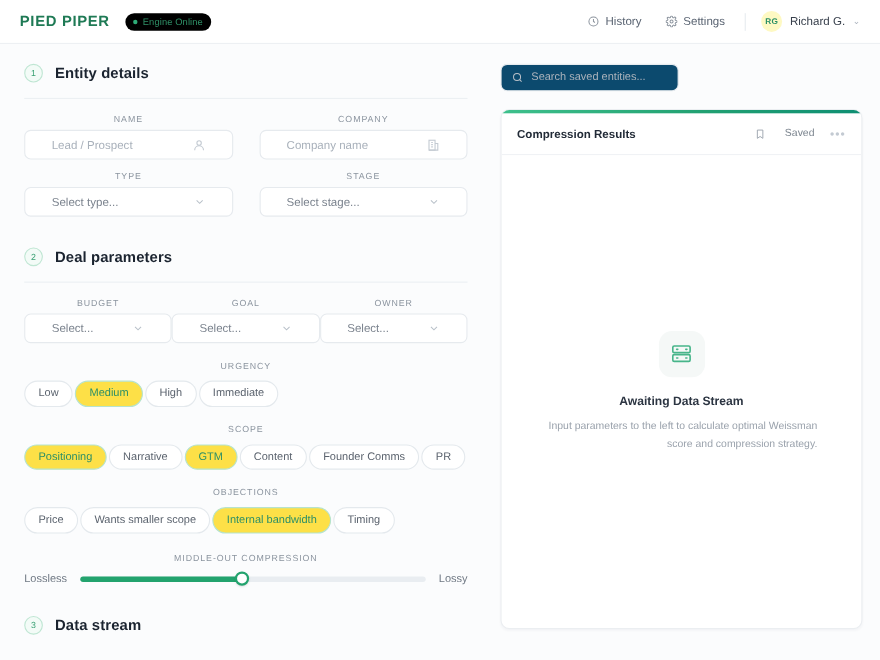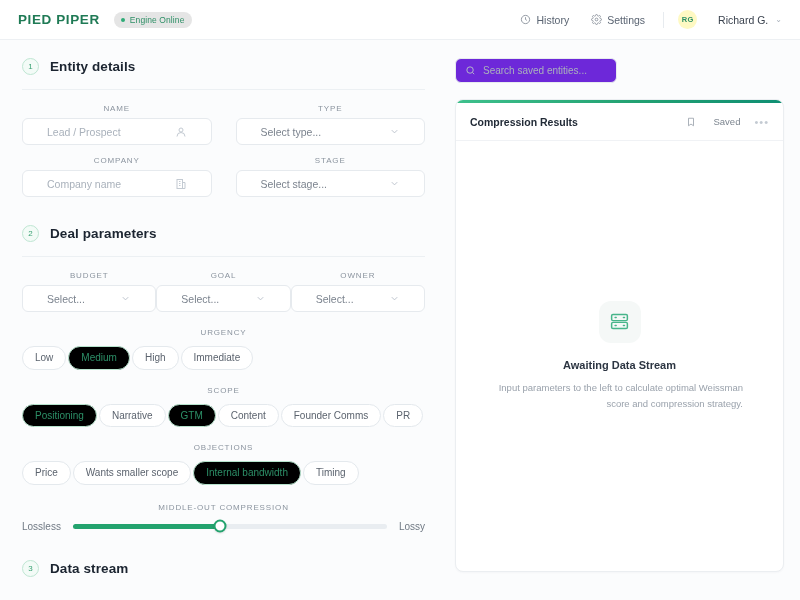--- a/index.html
+++ b/index.html
@@ -24,21 +24,21 @@
     font-size: 13.5px;
     font-weight: 700;
     letter-spacing: 0.6px;
     color: #1f7a55;
   }
   .engine-pill {
     margin-left: 14px;
     display: inline-flex;
     align-items: center;
     gap: 5px;
-    background: #e5e5e5;
+    background: #000000;
     border-radius: 10px;
     padding: 3px 8px 3px 7px;
     font-size: 8.5px;
     color: #2e8f66;
     letter-spacing: 0.1px;
   }
   .dot-live { width: 4px; height: 4px; border-radius: 50%; background: #2eab77; display: inline-block; }
   .spacer { flex: 1; }
   .hdr-link {
     display: inline-flex;
@@ -55,21 +55,21 @@
   .user-chip {
     display: inline-flex; align-items: center; gap: 7px;
     margin-left: 14px; cursor: pointer;
   }
   .avatar {
     width: 19px; height: 19px; border-radius: 50%;
     background: #fef9c3; color: #2a8f65;
     font-size: 7.5px; font-weight: 700; letter-spacing: .3px;
     display: flex; align-items: center; justify-content: center;
   }
-  .user-name { font-size: 10.5px; color: #39414d; margin-left: 14px; }
+  .user-name { font-size: 10.5px; color: #39414d; }
   .chev { color: #aab2bd; font-size: 8px; }
 
   
   .wrap { display: flex; height: 560px; }
   .left {
     width: 447px;
     padding: 18px 22px 0 22px;
     overflow: hidden;
   }
   .right {
@@ -108,42 +108,42 @@
 
   
   .chiprow { display: flex; flex-wrap: wrap; gap: 2px; margin-top: 9px; }
   .chip {
     border: 1px solid #e4e9ed; background: #fff;
     border-radius: 13px; padding: 5px 12px;
     font-size: 10px; color: #5b636e; cursor: pointer;
     line-height: 1.15;
   }
   .chip.on {
-    background: #000000; border-color: #b6e3cd; color: #2c8f67;
+    background: #fde047; border-color: #b6e3cd; color: #2c8f67;
   }
   .block { margin-top: 16px; }
 
   
   .slider-row { display: flex; align-items: center; gap: 12px; margin-top: 9px; }
   .slider-end { font-size: 10px; color: #6f7883; }
   .track {
     flex: 1; height: 5px; border-radius: 3px; background: #e9edf1;
     position: relative; cursor: pointer;
   }
   .fill { position: absolute; left: 0; top: 0; bottom: 0; border-radius: 3px; background: #23a36e; }
   .knob {
     position: absolute; top: 50%; width: 13px; height: 13px;
     transform: translate(-50%, -50%); border-radius: 50%;
     background: #fff; border: 2px solid #23a36e;
     box-shadow: 0 1px 2px rgba(0,0,0,.12);
   }
 
   
   .search-box {
-    height: 25px; background: #6d28d9; border: 1px solid #e7ebef;
+    height: 25px; background: #0c4a6e; border: 1px solid #e7ebef;
     border-radius: 6px; display: flex; align-items: center;
     gap: 7px; padding: 0 9px; width: 162px; cursor: text;
   }
   .search-box .ph { font-size: 10px; color: #aab2bb; }
   .result-card {
     margin-top: 16px; height: 473px;
     background: #fff; border: 1px solid #ebeef1;
     border-radius: 8px; overflow: hidden;
     display: flex; flex-direction: column;
     box-shadow: 0 1px 2px rgba(22,35,50,.03);
@@ -220,39 +220,39 @@
           <span class="ph">Lead / Prospect</span>
           <span class="tail">
             <svg width="12" height="12" viewBox="0 0 24 24" fill="none" stroke="#c3cad2" stroke-width="2">
                 <circle cx="12" cy="8" r="4"></circle>
                 <path d="M4 21a8 8 0 0 1 16 0"></path>
               </svg>
           </span>
         </div>
       </div>
       <div>
-        <div class="field-label">TYPE</div>
-        <div class="input-box select-box">
-          <span class="ph">Select type...</span>
-          <span class="tail">
-            <svg width="11" height="11" viewBox="0 0 24 24" fill="none" stroke="#b8c0c9" stroke-width="2">
-                <path d="M6 9l6 6 6-6"></path>
-              </svg>
-          </span>
-        </div>
-      </div>
-      <div>
         <div class="field-label">COMPANY</div>
         <div class="input-box">
           <span class="ph">Company name</span>
           <span class="tail">
             <svg width="12" height="12" viewBox="0 0 24 24" fill="none" stroke="#c3cad2" stroke-width="2">
                 <rect x="4" y="3" width="11" height="18"></rect>
                 <path d="M15 9h5v12H4"></path>
                 <path d="M8 7h3M8 11h3M8 15h3"></path>
+              </svg>
+          </span>
+        </div>
+      </div>
+      <div>
+        <div class="field-label">TYPE</div>
+        <div class="input-box select-box">
+          <span class="ph">Select type...</span>
+          <span class="tail">
+            <svg width="11" height="11" viewBox="0 0 24 24" fill="none" stroke="#b8c0c9" stroke-width="2">
+                <path d="M6 9l6 6 6-6"></path>
               </svg>
           </span>
         </div>
       </div>
       <div>
         <div class="field-label">STAGE</div>
         <div class="input-box select-box">
           <span class="ph">Select stage...</span>
           <span class="tail">
             <svg width="11" height="11" viewBox="0 0 24 24" fill="none" stroke="#b8c0c9" stroke-width="2">

